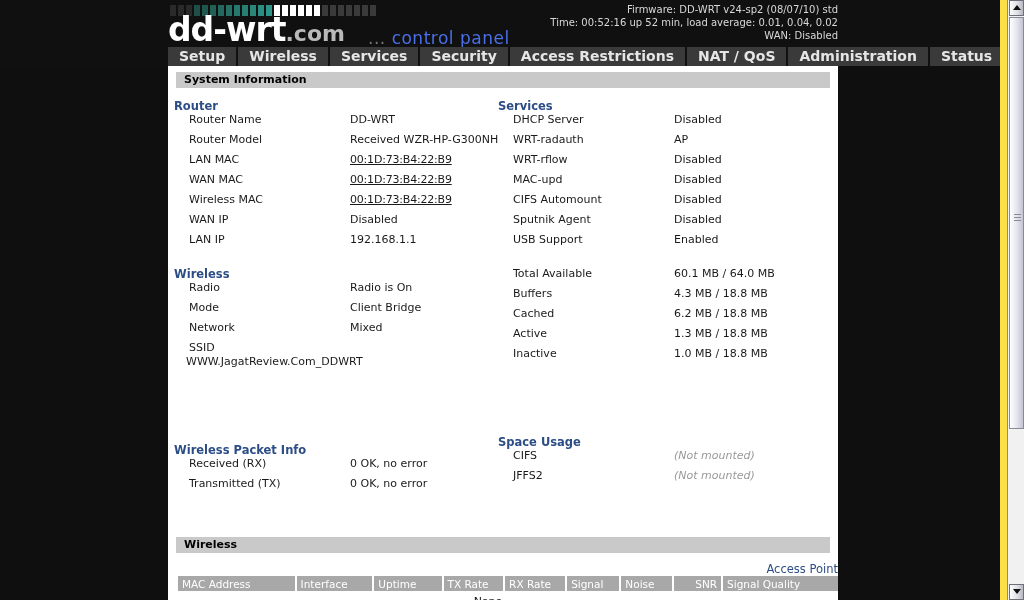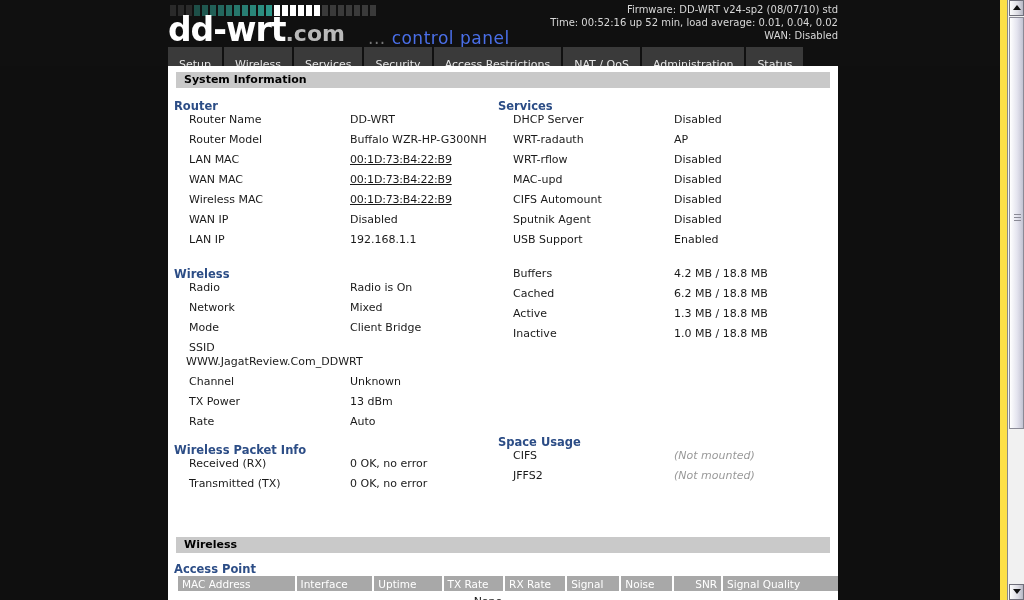--- a/index.html
+++ b/index.html
@@ -81,24 +81,24 @@
   #navbar {
     position: absolute;
     left: 168px; top: 47px;
     height: 19px;
     display: flex;
     gap: 2px;
   }
   .tab {
     background: #3a3a3a;
     color: #e6e6e6;
-    font-size: 11px;
-    font-weight: normal;
+    font-size: 14px;
+    font-weight: bold;
     line-height: 19px;
-    padding: 8px 11px;
+    padding: 0 11px;
     height: 19px;
     white-space: nowrap;
     cursor: pointer;
   }
 
   
   #panel {
     position: absolute;
     left: 168px; top: 66px;
     width: 670px;
@@ -162,22 +162,23 @@
     position: absolute;
     left: 12px; top: 14px;
     font-size: 11px;
     white-space: nowrap;
   }
 
   
   #ap-title {
     color: #2c4d86;
     font-size: 11.5px;
-    font-weight: bold;
+    font-weight: normal;
     padding-left: 6px;
+    text-align: right;
   }
   #ap-table {
     margin-left: 10px;
     border-collapse: collapse;
     font-size: 10.5px;
   }
   #ap-table th {
     background: #a8a8a8;
     color: #ffffff;
     font-weight: normal;
@@ -324,21 +325,21 @@
       <div class="cols" style="height:168px; margin-top:11px;">
         <div class="col col-left">
           <div class="group-title">Router</div>
           <div>
               <div class="rowline">
                 <span class="lbl">Router Name</span>
                 <span class="val">DD-WRT</span>
               </div>
               <div class="rowline">
                 <span class="lbl">Router Model</span>
-                <span class="val">Buffalo WZR-HP-G300NH</span>
+                <span class="val">Received WZR-HP-G300NH</span>
               </div>
               <div class="rowline">
                 <span class="lbl">LAN MAC</span>
                 <span class="val mac">00:1D:73:B4:22:B9</span>
               </div>
               <div class="rowline">
                 <span class="lbl">WAN MAC</span>
                 <span class="val mac">00:1D:73:B4:22:B9</span>
               </div>
               <div class="rowline">
@@ -392,52 +393,42 @@
 
       <div class="cols" style="height:168px;">
         <div class="col col-left">
           <div class="group-title">Wireless</div>
           <div>
               <div class="rowline">
                 <span class="lbl">Radio</span>
                 <span class="val">Radio is On</span>
               </div>
               <div class="rowline">
+                <span class="lbl">Mode</span>
+                <span class="val">Client Bridge</span>
+              </div>
+              <div class="rowline">
                 <span class="lbl">Network</span>
                 <span class="val">Mixed</span>
-              </div>
-              <div class="rowline">
-                <span class="lbl">Mode</span>
-                <span class="val">Client Bridge</span>
               </div>
             </div>
           <div class="rowline" style="height:34px;">
             <span class="lbl">SSID</span>
             <span class="wrapval">WWW.JagatReview.Com_DDWRT</span>
           </div>
-          <div>
-              <div class="rowline">
-                <span class="lbl">Channel</span>
-                <span class="val">Unknown</span>
-              </div>
-              <div class="rowline">
-                <span class="lbl">TX Power</span>
-                <span class="val">13 dBm</span>
-              </div>
-              <div class="rowline">
-                <span class="lbl">Rate</span>
-                <span class="val">Auto</span>
-              </div>
-            </div>
         </div>
         <div class="col col-right">
           <div>
               <div class="rowline">
+                <span class="lbl">Total Available</span>
+                <span class="val">60.1 MB / 64.0 MB</span>
+              </div>
+              <div class="rowline">
                 <span class="lbl">Buffers</span>
-                <span class="val">4.2 MB / 18.8 MB</span>
+                <span class="val">4.3 MB / 18.8 MB</span>
               </div>
               <div class="rowline">
                 <span class="lbl">Cached</span>
                 <span class="val">6.2 MB / 18.8 MB</span>
               </div>
               <div class="rowline">
                 <span class="lbl">Active</span>
                 <span class="val">1.3 MB / 18.8 MB</span>
               </div>
               <div class="rowline">

